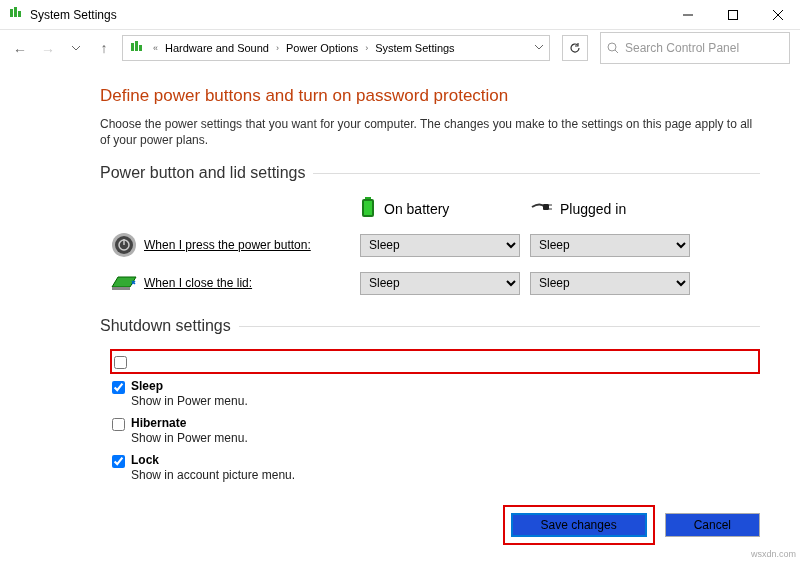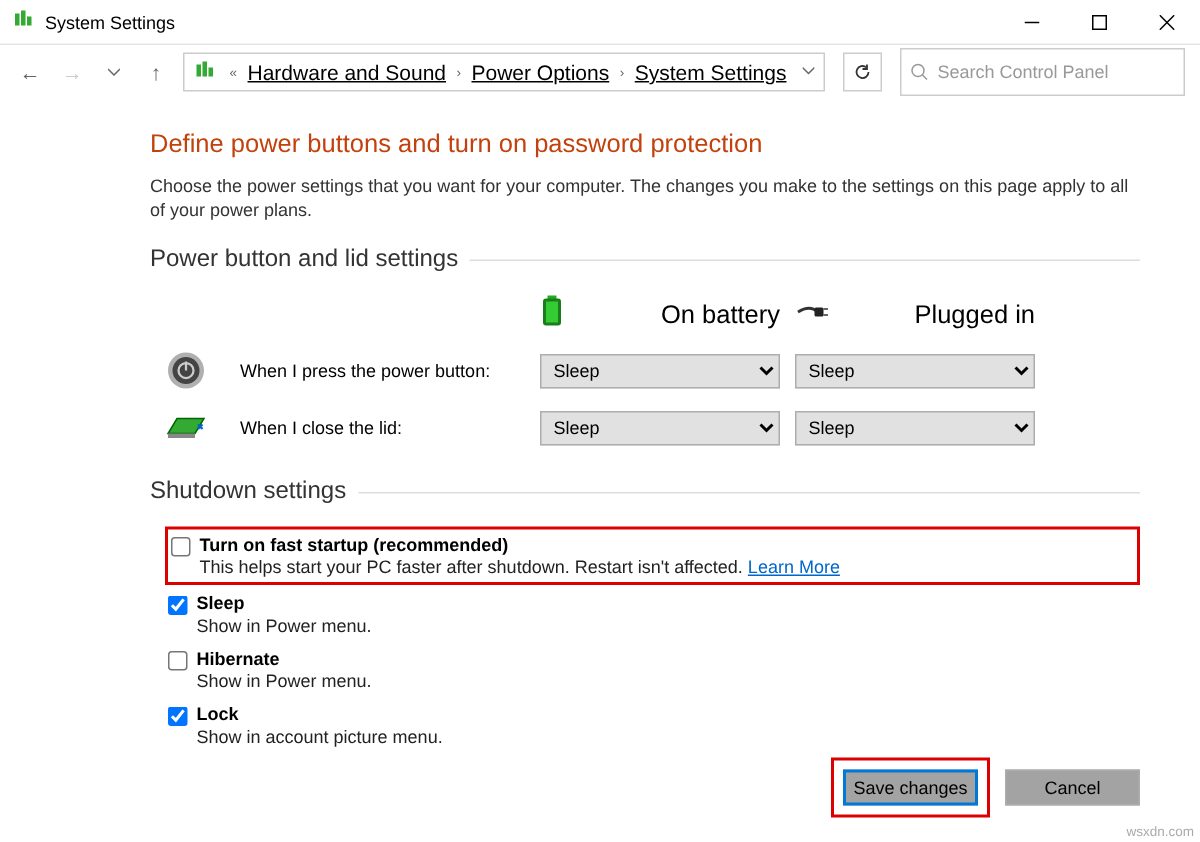--- a/index.html
+++ b/index.html
@@ -9,50 +9,50 @@
     .titlebar-left { display: flex; align-items: center; gap: 6px; }
     .titlebar-right { display: flex; }
     .win-btn { width: 45px; height: 30px; display: flex; align-items: center; justify-content: center; font-size: 10px; }
     .win-icon svg { width: 16px; height: 16px; }
     
     .navbar { height: 36px; display: flex; align-items: center; padding: 0 10px; gap: 8px; }
     .nav-arrow { width: 20px; height: 20px; display: flex; align-items: center; justify-content: center; color: #666; font-size: 14px; }
     .nav-arrow.disabled { color: #ccc; }
     .breadcrumb-box { display: flex; align-items: center; flex: 1; border: 1px solid #ccc; height: 26px; padding: 0 2px; }
     .crumb-icon svg { width: 16px; height: 16px; margin: 0 4px; }
-    .crumb { padding: 0 3px; font-size: 14px; text-decoration: underline; }
+    .crumb { padding: 0 3px; font-size: 11px; }
     .crumb-sep { color: #666; font-size: 9px; padding: 0 4px; }
     .refresh-btn { width: 26px; height: 26px; border: 1px solid #ccc; display: flex; align-items: center; justify-content: center; margin-left: 4px; }
     .search-box { width: 190px; height: 26px; border: 1px solid #ccc; display: flex; align-items: center; padding: 15px 6px; margin-left: 4px; color: #999; }
     .search-box svg { margin-right: 6px; }
     
     .content { padding: 20px 40px 10px 100px; }
     .page-title { color: #c2410c; font-size: 17px; font-weight: 400; margin-bottom: 10px; }
     .subtitle { font-size: 12px; color: #333; line-height: 1.35; margin-bottom: 16px; margin-top: 10px; }
     
     .section-header { font-size: 16px; color: #333; display: flex; align-items: center; margin-bottom: 14px; }
     .section-header::after { content: ""; flex: 1; border-bottom: 1px solid #ddd; margin-left: 8px; }
     
     .power-grid { display: grid; grid-template-columns: 240px 160px 160px; gap: 10px 10px; align-items: center; margin-bottom: 20px; padding-left: 10px; }
-    .col-header { display: flex; align-items: center; gap: 8px; font-size: 17px; justify-content: space-between; }
-    .row-label { display: flex; align-items: center; gap: 22px; font-size: 12px; }
+    .col-header { display: flex; align-items: center; gap: 8px; font-size: 14px; justify-content: flex-start; }
+    .row-label { display: flex; align-items: center; gap: 6px; font-size: 12px; text-decoration: underline; }
     .row-icon { width: 28px; height: 28px; display: flex; align-items: center; justify-content: center; }
     
     select { width: 100%; height: 23px; font-size: 12px; border: 1px solid #adadad; background: #e1e1e1; padding: 0 4px; }
     
     .shutdown-list { padding-left: 10px; }
     .checkbox-row { display: flex; align-items: flex-start; gap: 6px; margin-bottom: 2px; padding: 3px 2px; }
     .checkbox-row input { margin-top: 2px; width: 13px; height: 13px; }
     .check-text strong { font-size: 12px; font-weight: 700; }
     .check-desc { font-size: 12px; color: #222; margin-top: 1px; }
     .learn-link { color: #0066cc; text-decoration: underline; }
     .highlight-red { border: 2px solid #d00; }
     
     .footer { position: absolute; bottom: 16px; right: 40px; display: flex; gap: 10px; align-items: center; }
-    .btn { min-width: 90px; height: 24px; border: 1px solid #adadad; background: #a3a3a3; font-size: 12px; padding: 0 0; }
+    .btn { min-width: 90px; height: 24px; border: 1px solid #adadad; background: #1d4ed8; font-size: 12px; padding: 0 28px; }
     .btn.primary { border: 2px solid #0078d7; }
     .footer-highlight { border: 2px solid #d00; padding: 6px; }
     
     .watermark { position: absolute; bottom: 2px; right: 4px; font-size: 9px; color: #aaa; }
   </style>
 </head>
 <body>
 
 <div class="titlebar">
   <div class="titlebar-left">
@@ -186,26 +186,20 @@
     </div>
     <select><option>Sleep</option></select>
     <select><option>Sleep</option></select>
   </div>
 
   <div class="section-header">Shutdown settings</div>
 
   <div class="shutdown-list">
     <div class="checkbox-row highlight-red">
       <input type="checkbox" style="">
-      <div class="check-text">
-        <strong>Turn on fast startup (recommended)</strong>
-        <div class="check-desc">
-          <span>This helps start your PC faster after shutdown. Restart isn't affected. </span><a href="#" class="learn-link">Learn More</a>
-        </div>
-      </div>
     </div>
     <div class="checkbox-row">
       <input type="checkbox" checked="" style="">
       <div class="check-text">
         <strong>Sleep</strong>
         <div class="check-desc">Show in Power menu.</div>
       </div>
     </div>
     <div class="checkbox-row">
       <input type="checkbox" style="">

